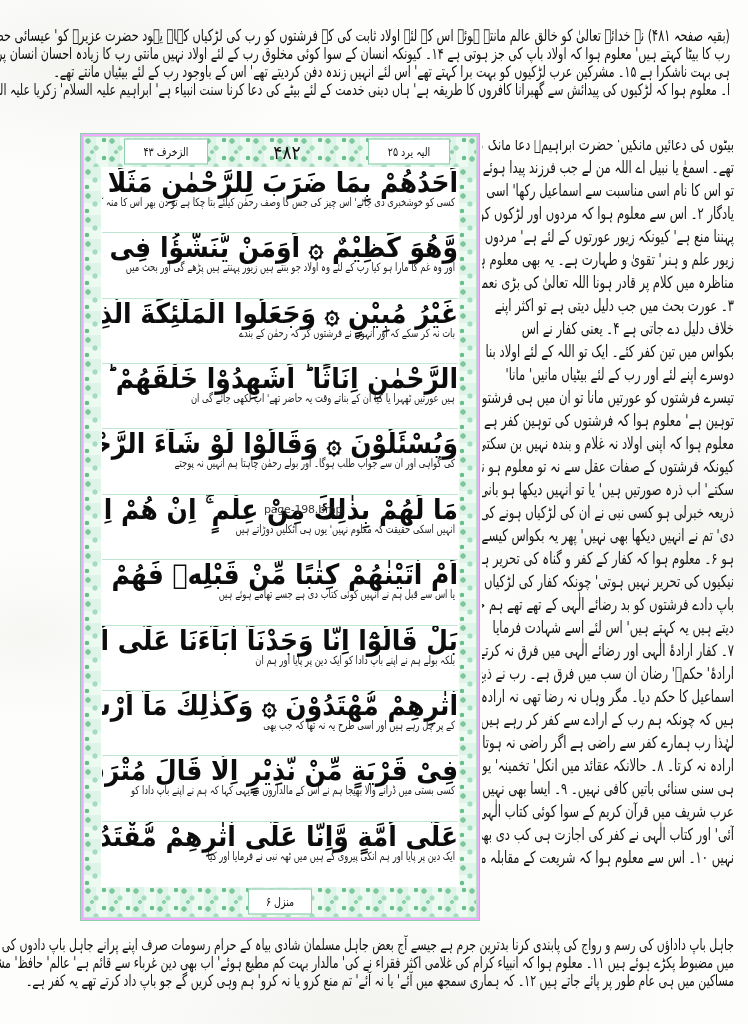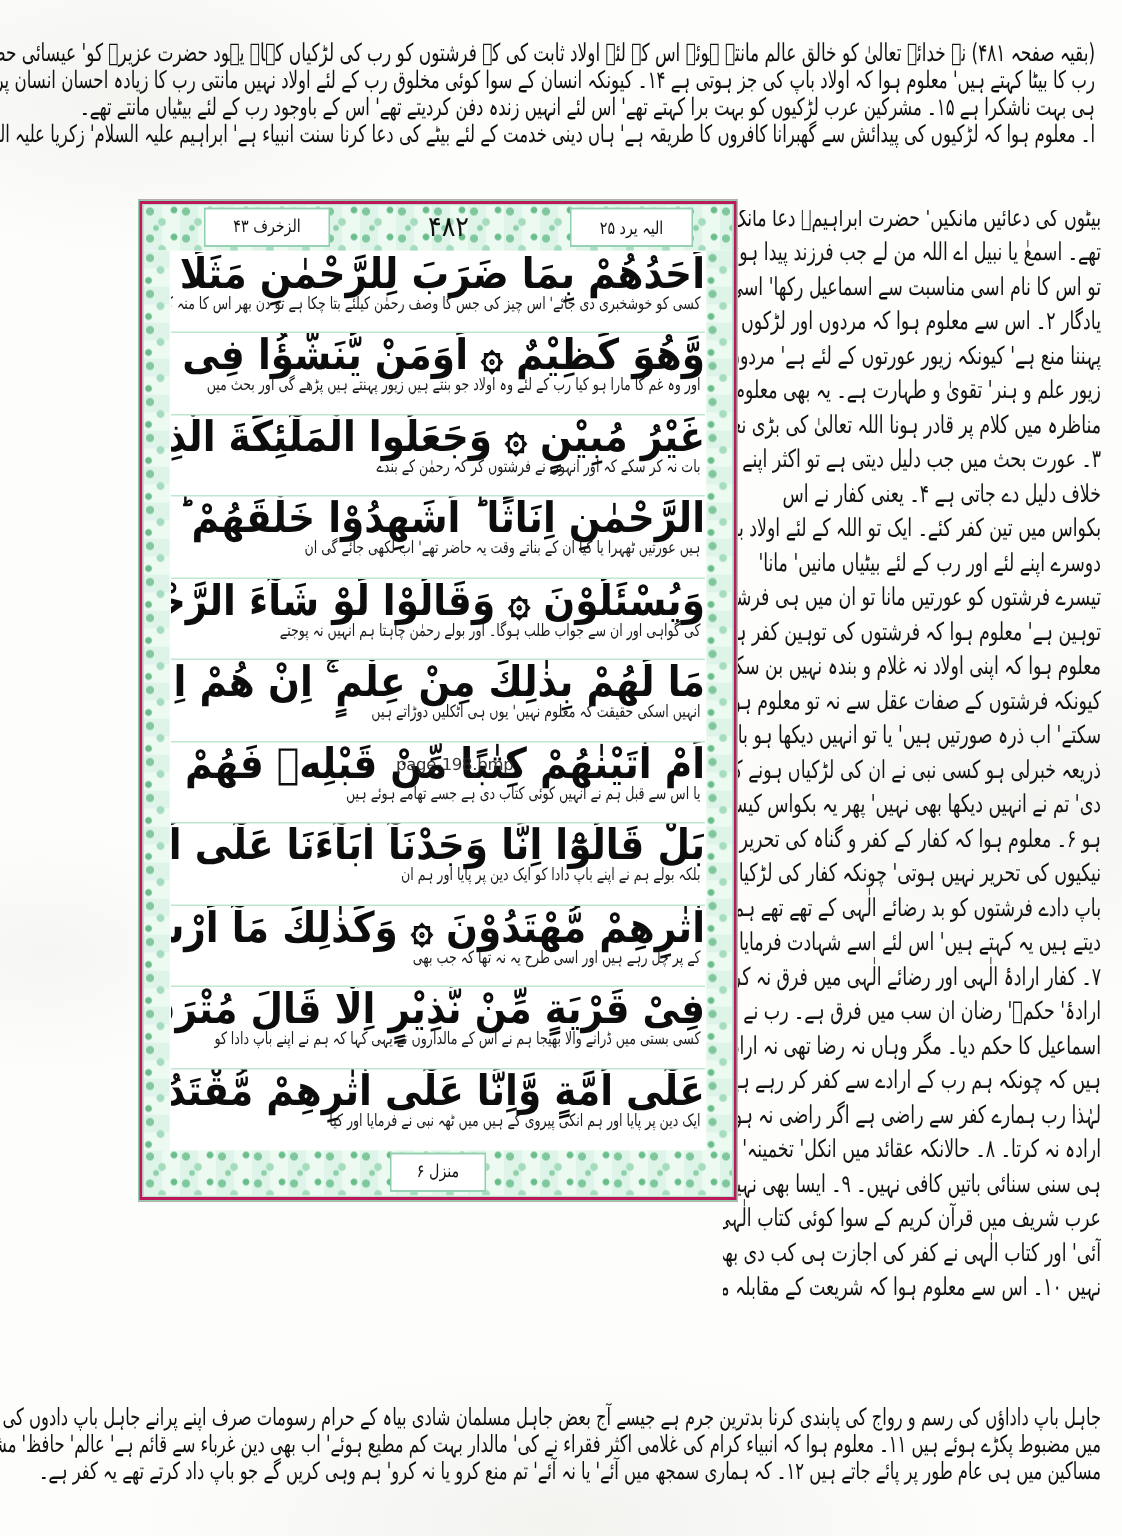--- a/index.html
+++ b/index.html
@@ -63,23 +63,23 @@
     display:block;color:#141414;
     font-size:11.6px;line-height:1.0;
     margin-bottom:11.4px;
     white-space:nowrap;
     transform:scaleY(1.42);
     transform-origin:right center;
   }
 
   
   .quran-frame{
-    position:absolute;left:92px;top:133px;
-    width:400px;height:668px;
-    background:#be185d;
+    position:absolute;left:80px;top:133px;
+    width:400px;height:788px;
+    background:#f0abfc;
     border:1px solid #8fcfae;
     box-sizing:border-box;
     padding:2px;
   }
   .quran-inner{
     position:relative;width:100%;height:100%;
     border:1px solid #b9e2cb;
     box-sizing:border-box;
     background:#ffffff;
     overflow:hidden;

